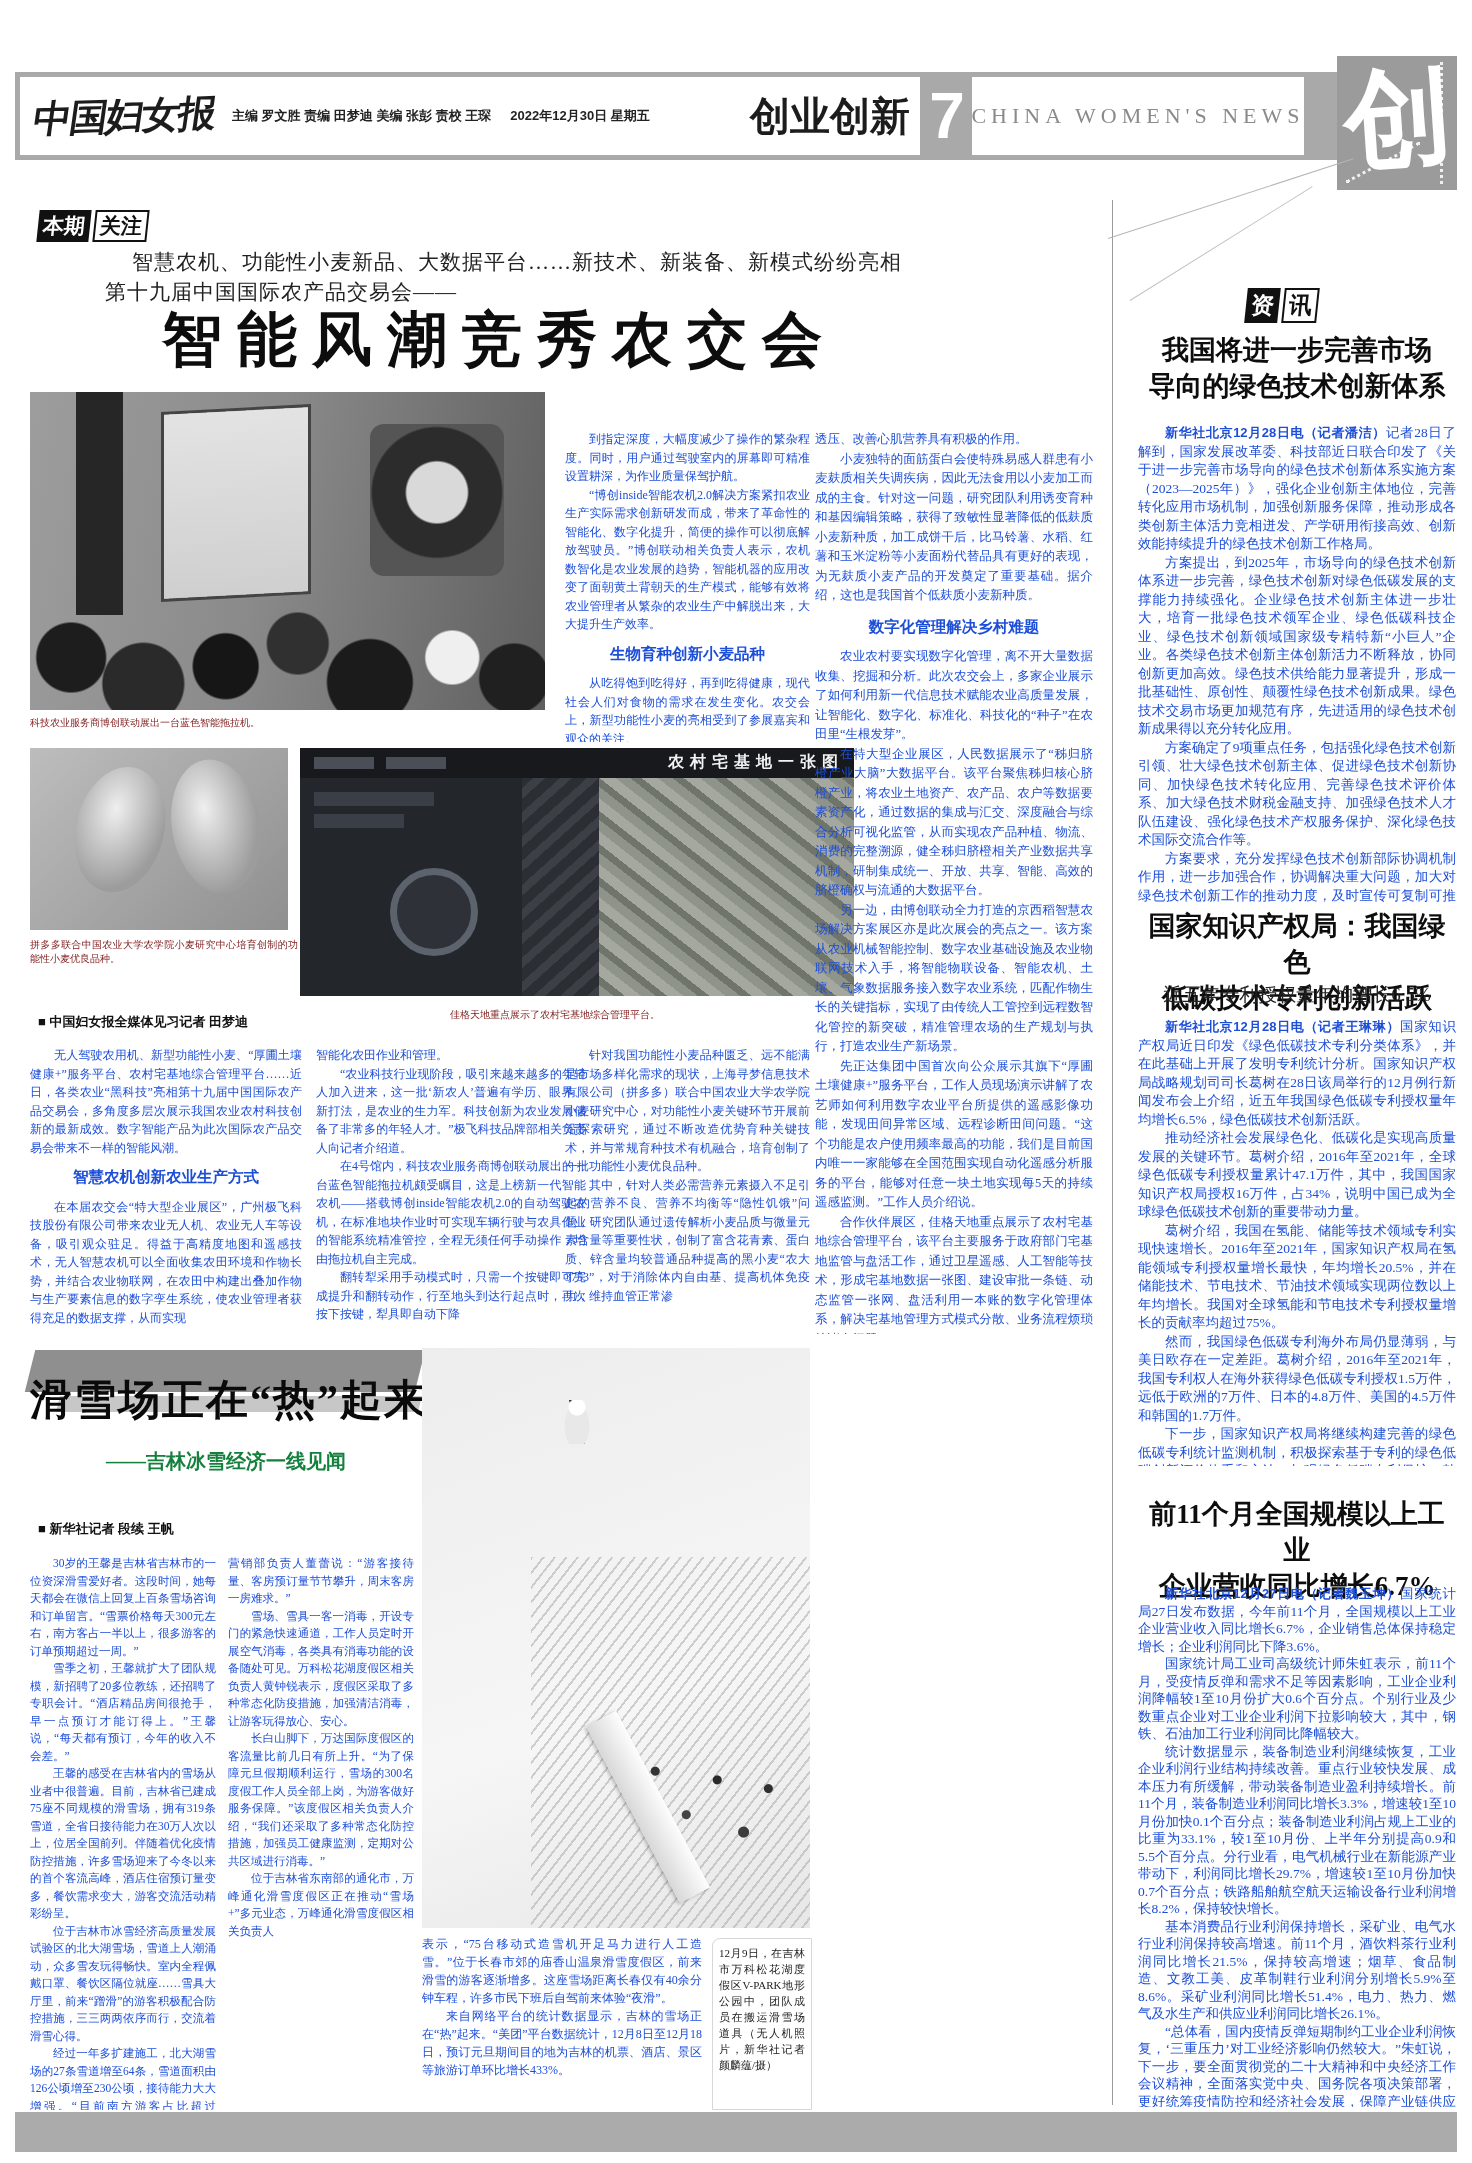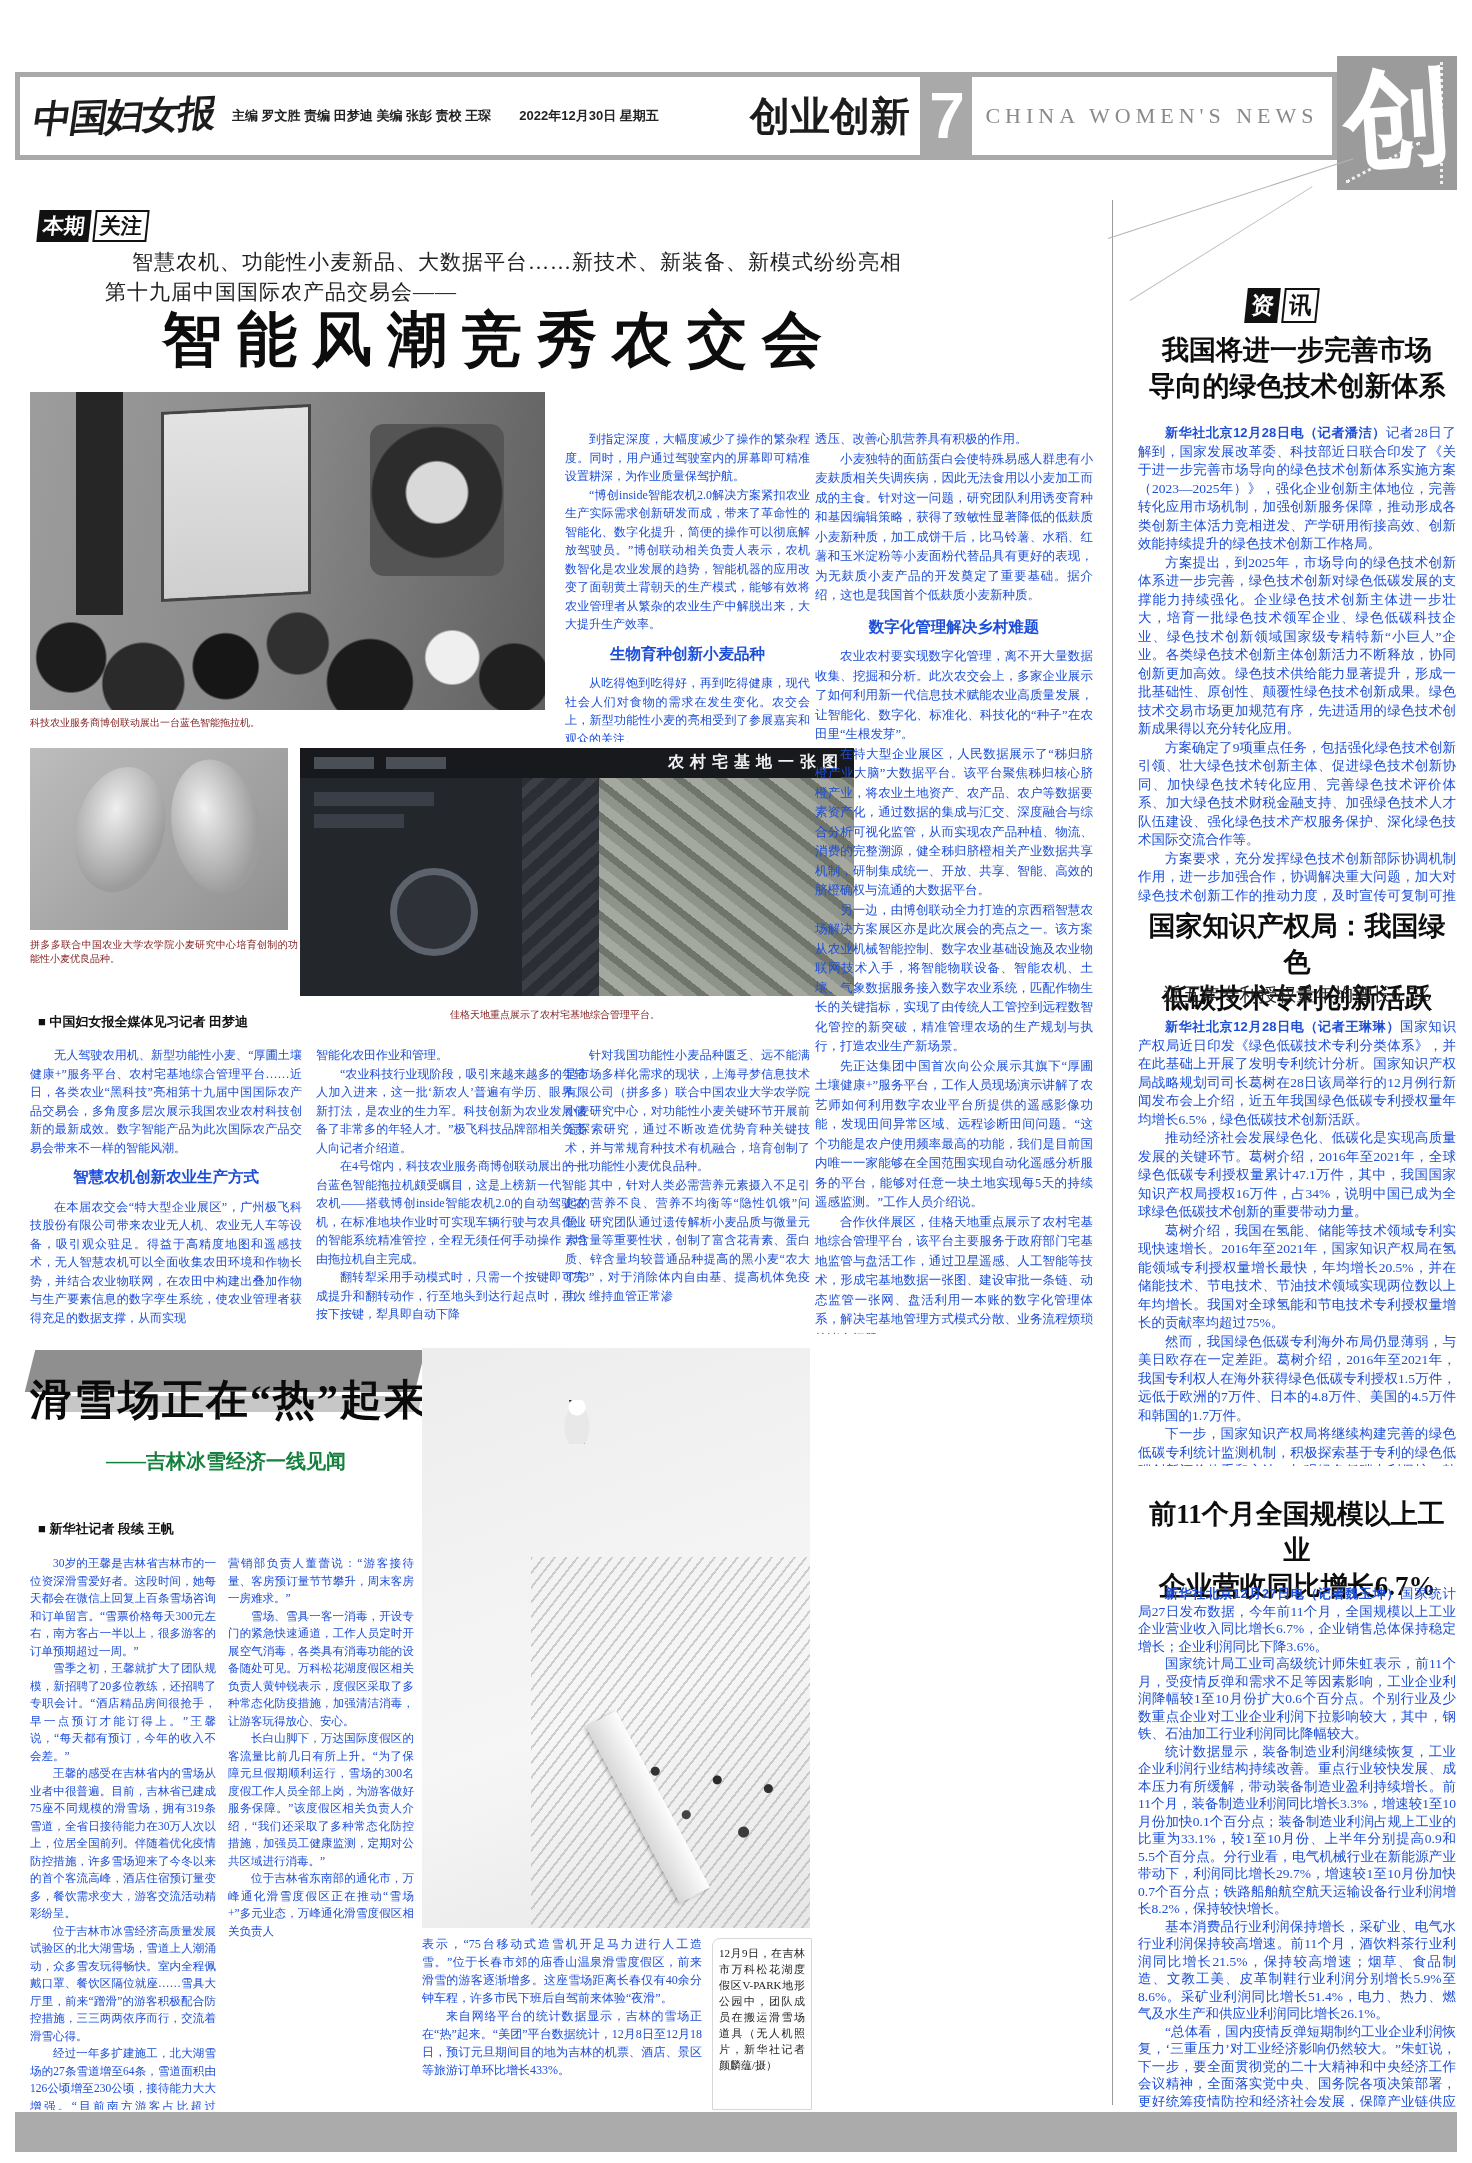--- a/index.html
+++ b/index.html
@@ -6,24 +6,24 @@
   .page{position:relative;width:1472px;height:2163px;background:#fff;overflow:hidden;
         font-family:"Liberation Serif","DejaVu Serif",serif;color:#1c1c1c;}
   .abs{position:absolute;}
   .sans{font-family:"Liberation Sans","DejaVu Sans",sans-serif;}
   
   .topband{left:15px;top:72px;width:1442px;height:88px;background:#a9a9a9;}
   .bottomband{left:15px;top:2112px;width:1442px;height:40px;background:#ababab;}
   .headbox{left:20px;top:77px;width:900px;height:78px;background:#fff;display:flex;align-items:center;}
   .masthead{font-size:38px;font-weight:bold;transform:skewX(-10deg) rotate(-2deg);margin:0 18px 0 14px;letter-spacing:-2px;white-space:nowrap;}
   .edline{font-size:13px;color:#222;white-space:nowrap;font-family:"Liberation Sans","DejaVu Sans",sans-serif;font-weight:bold;}
-  .dateline{font-size:13px;color:#222;margin-left:28px;font-family:"Liberation Sans","DejaVu Sans",sans-serif;font-weight:bold;}
+  .dateline{font-size:13px;color:#222;margin-left:19px;font-family:"Liberation Sans","DejaVu Sans",sans-serif;font-weight:bold;}
   .secttitle{font-size:40px;font-weight:bold;margin-left:auto;margin-right:10px;white-space:nowrap;font-family:"Liberation Sans","DejaVu Sans",sans-serif;}
   .pagenum{left:924px;top:80px;width:46px;height:72px;color:#fff;font-size:64px;font-weight:bold;text-align:center;line-height:72px;font-family:"Liberation Sans","DejaVu Sans",sans-serif;}
-  .engbox{left:972px;top:77px;width:360px;height:78px;background:#fff;display:flex;align-items:center;justify-content:center;}
+  .engbox{left:972px;top:77px;width:332px;height:78px;background:#fff;display:flex;align-items:center;justify-content:center;}
   .engname{color:#8a8a8a;font-size:22px;letter-spacing:5px;white-space:nowrap;}
   .cornertile{left:1337px;top:56px;width:120px;height:134px;background:#9b9b9b;overflow:hidden;}
   .cornerglyph{position:absolute;left:6px;top:-4px;width:110px;color:#fff;font-size:108px;font-weight:bold;transform:rotate(-4deg);line-height:134px;text-align:center;}
   .dotsv{position:absolute;right:14px;top:6px;bottom:6px;border-right:3px dotted rgba(255,255,255,.85);}
   .dotsd{position:absolute;left:4px;bottom:26px;width:84px;border-bottom:3px dotted rgba(255,255,255,.85);transform:rotate(-28deg);}
   
   .vrule{left:1112px;top:200px;width:1px;height:1905px;background:#9a9a9a;}
   .diag1{left:1108px;top:238px;width:258px;height:1px;background:#b5b5b5;transform:rotate(-18deg);transform-origin:left center;}
   .diag2{left:1130px;top:300px;width:215px;height:1px;background:#c2c2c2;transform:rotate(-32deg);transform-origin:left center;}
   

